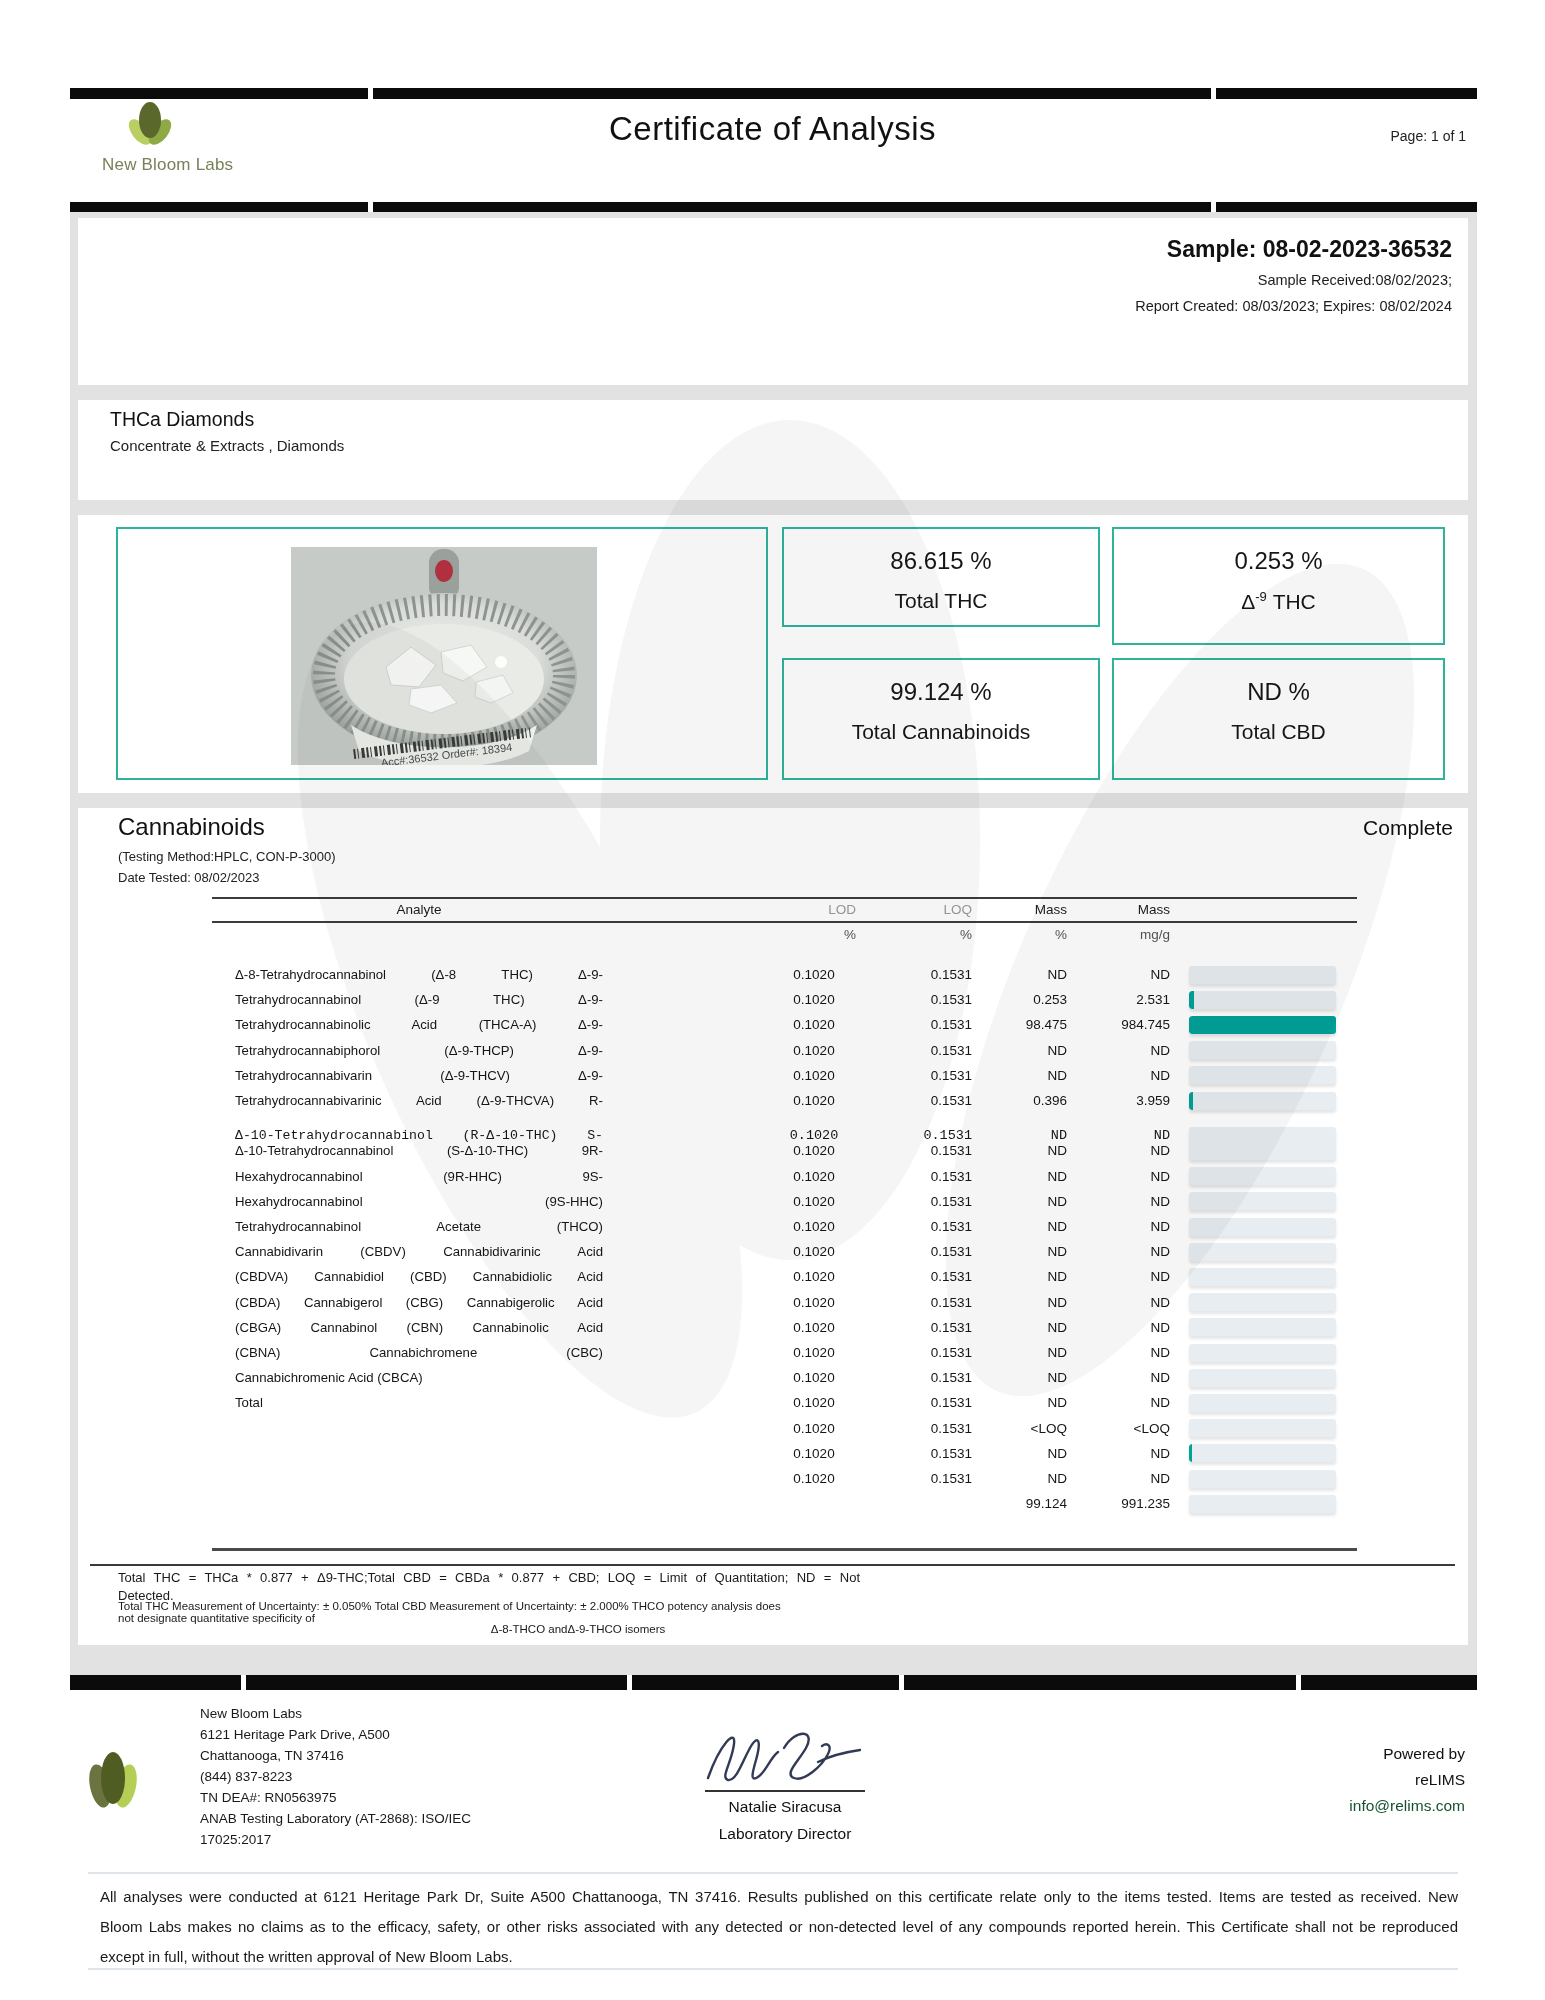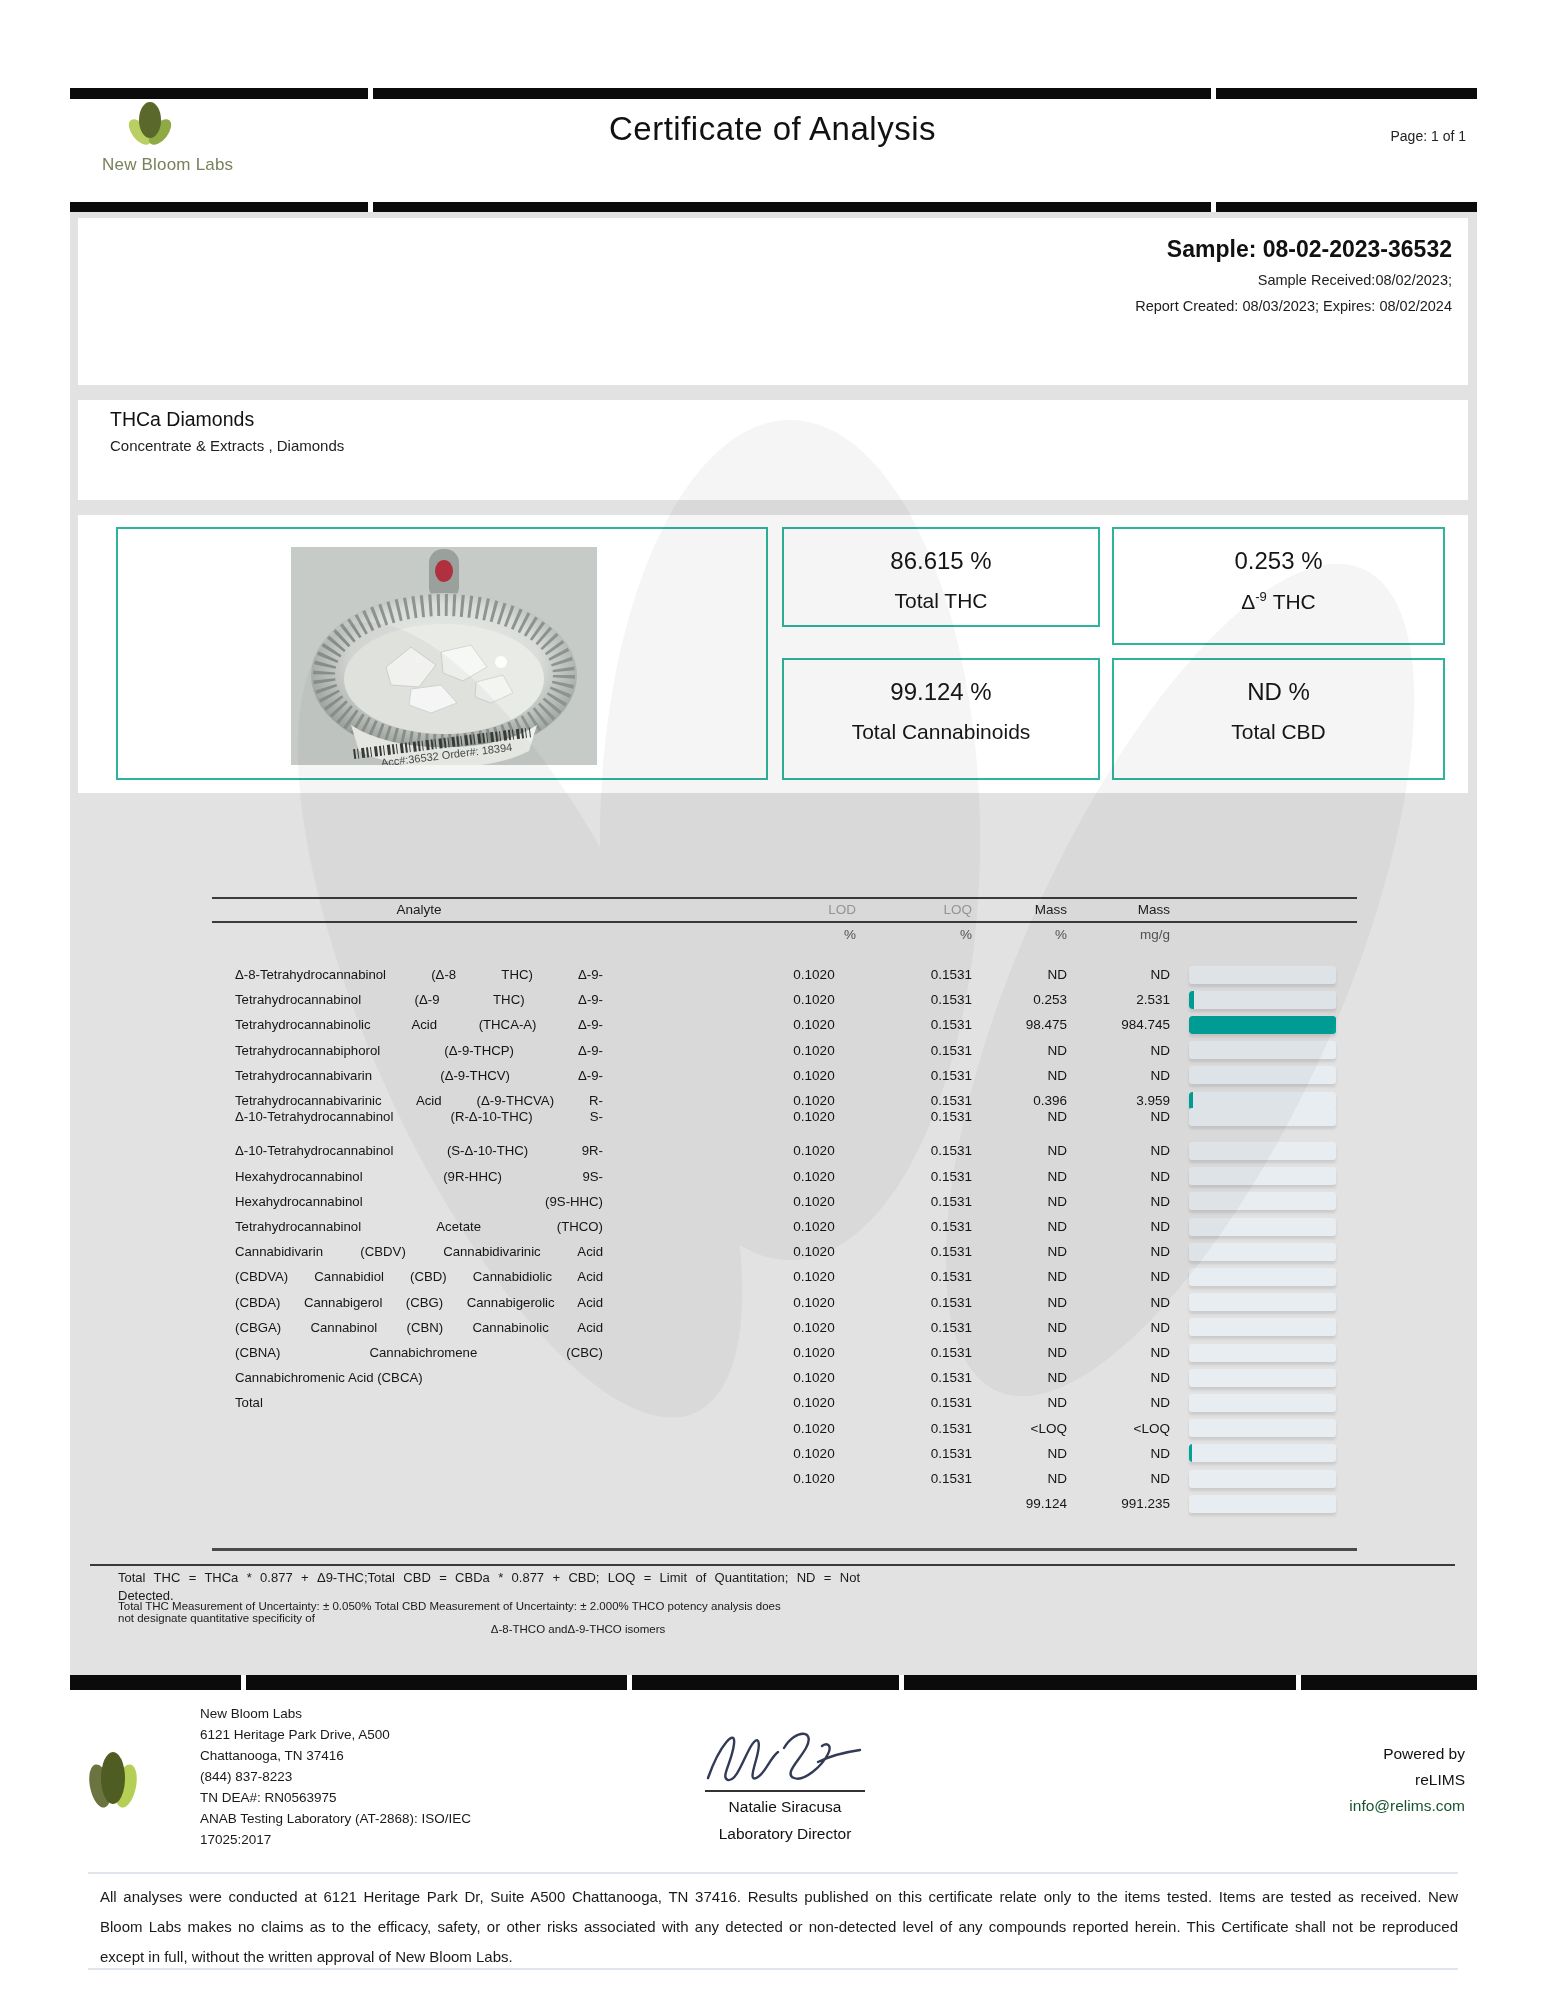--- a/index.html
+++ b/index.html
@@ -197,20 +197,26 @@
     <div class="teal-box" id="box-cann">
       <div class="rval">99.124 %</div>
       <div class="rlab">Total Cannabinoids</div>
     </div>
     <div class="teal-box" id="box-cbd">
       <div class="rval">ND %</div>
       <div class="rlab">Total CBD</div>
     </div>
   </div>
 
+  <div class="card" id="card-cann">
+    <div id="cann-title">Cannabinoids</div>
+    <div id="cann-status">Complete</div>
+    <div id="cann-method">(Testing Method:HPLC, CON-P-3000)</div>
+    <div id="cann-date">Date Tested: 08/02/2023</div>
+  </div>
 
   <div id="tbl" class="z2">
     <div class="hline" id="hl1"></div>
     <div class="hcell hrow col-an">Analyte</div>
     <div class="hcell hrow col-lod gray">LOD</div>
     <div class="hcell hrow col-loq gray">LOQ</div>
     <div class="hcell hrow col-m1">Mass</div>
     <div class="hcell hrow col-m2">Mass</div>
     <div class="hline" id="hl2"></div>
     <div id="units">
@@ -267,21 +273,21 @@
         <div class="trow" style="top: 126px;">
           <div class="c-an just">Tetrahydrocannabivarinic Acid (Δ-9-THCVA) R-</div>
           <div class="cell c-lod">0.1020</div>
           <div class="cell c-loq">0.1531</div>
           <div class="cell c-m1">0.396</div>
           <div class="cell c-m2">3.959</div>
           <div class="rbar">
             <div class="rfill" style="width: 4px;"></div>
           </div>
         </div>
-        <div class="trow" style="top: 142px;">
+        <div class="trow" style="top: 161px; font-family: Liberation Mono, monospace;">
           <div class="c-an just">Δ-10-Tetrahydrocannabinol (R-Δ-10-THC) S-</div>
           <div class="cell c-lod">0.1020</div>
           <div class="cell c-loq">0.1531</div>
           <div class="cell c-m1">ND</div>
           <div class="cell c-m2">ND</div>
           <div class="rbar"></div>
         </div>
         <div class="trow" style="top: 176.4px;">
           <div class="c-an just">Δ-10-Tetrahydrocannabinol (S-Δ-10-THC) 9R-</div>
           <div class="cell c-lod">0.1020</div>

